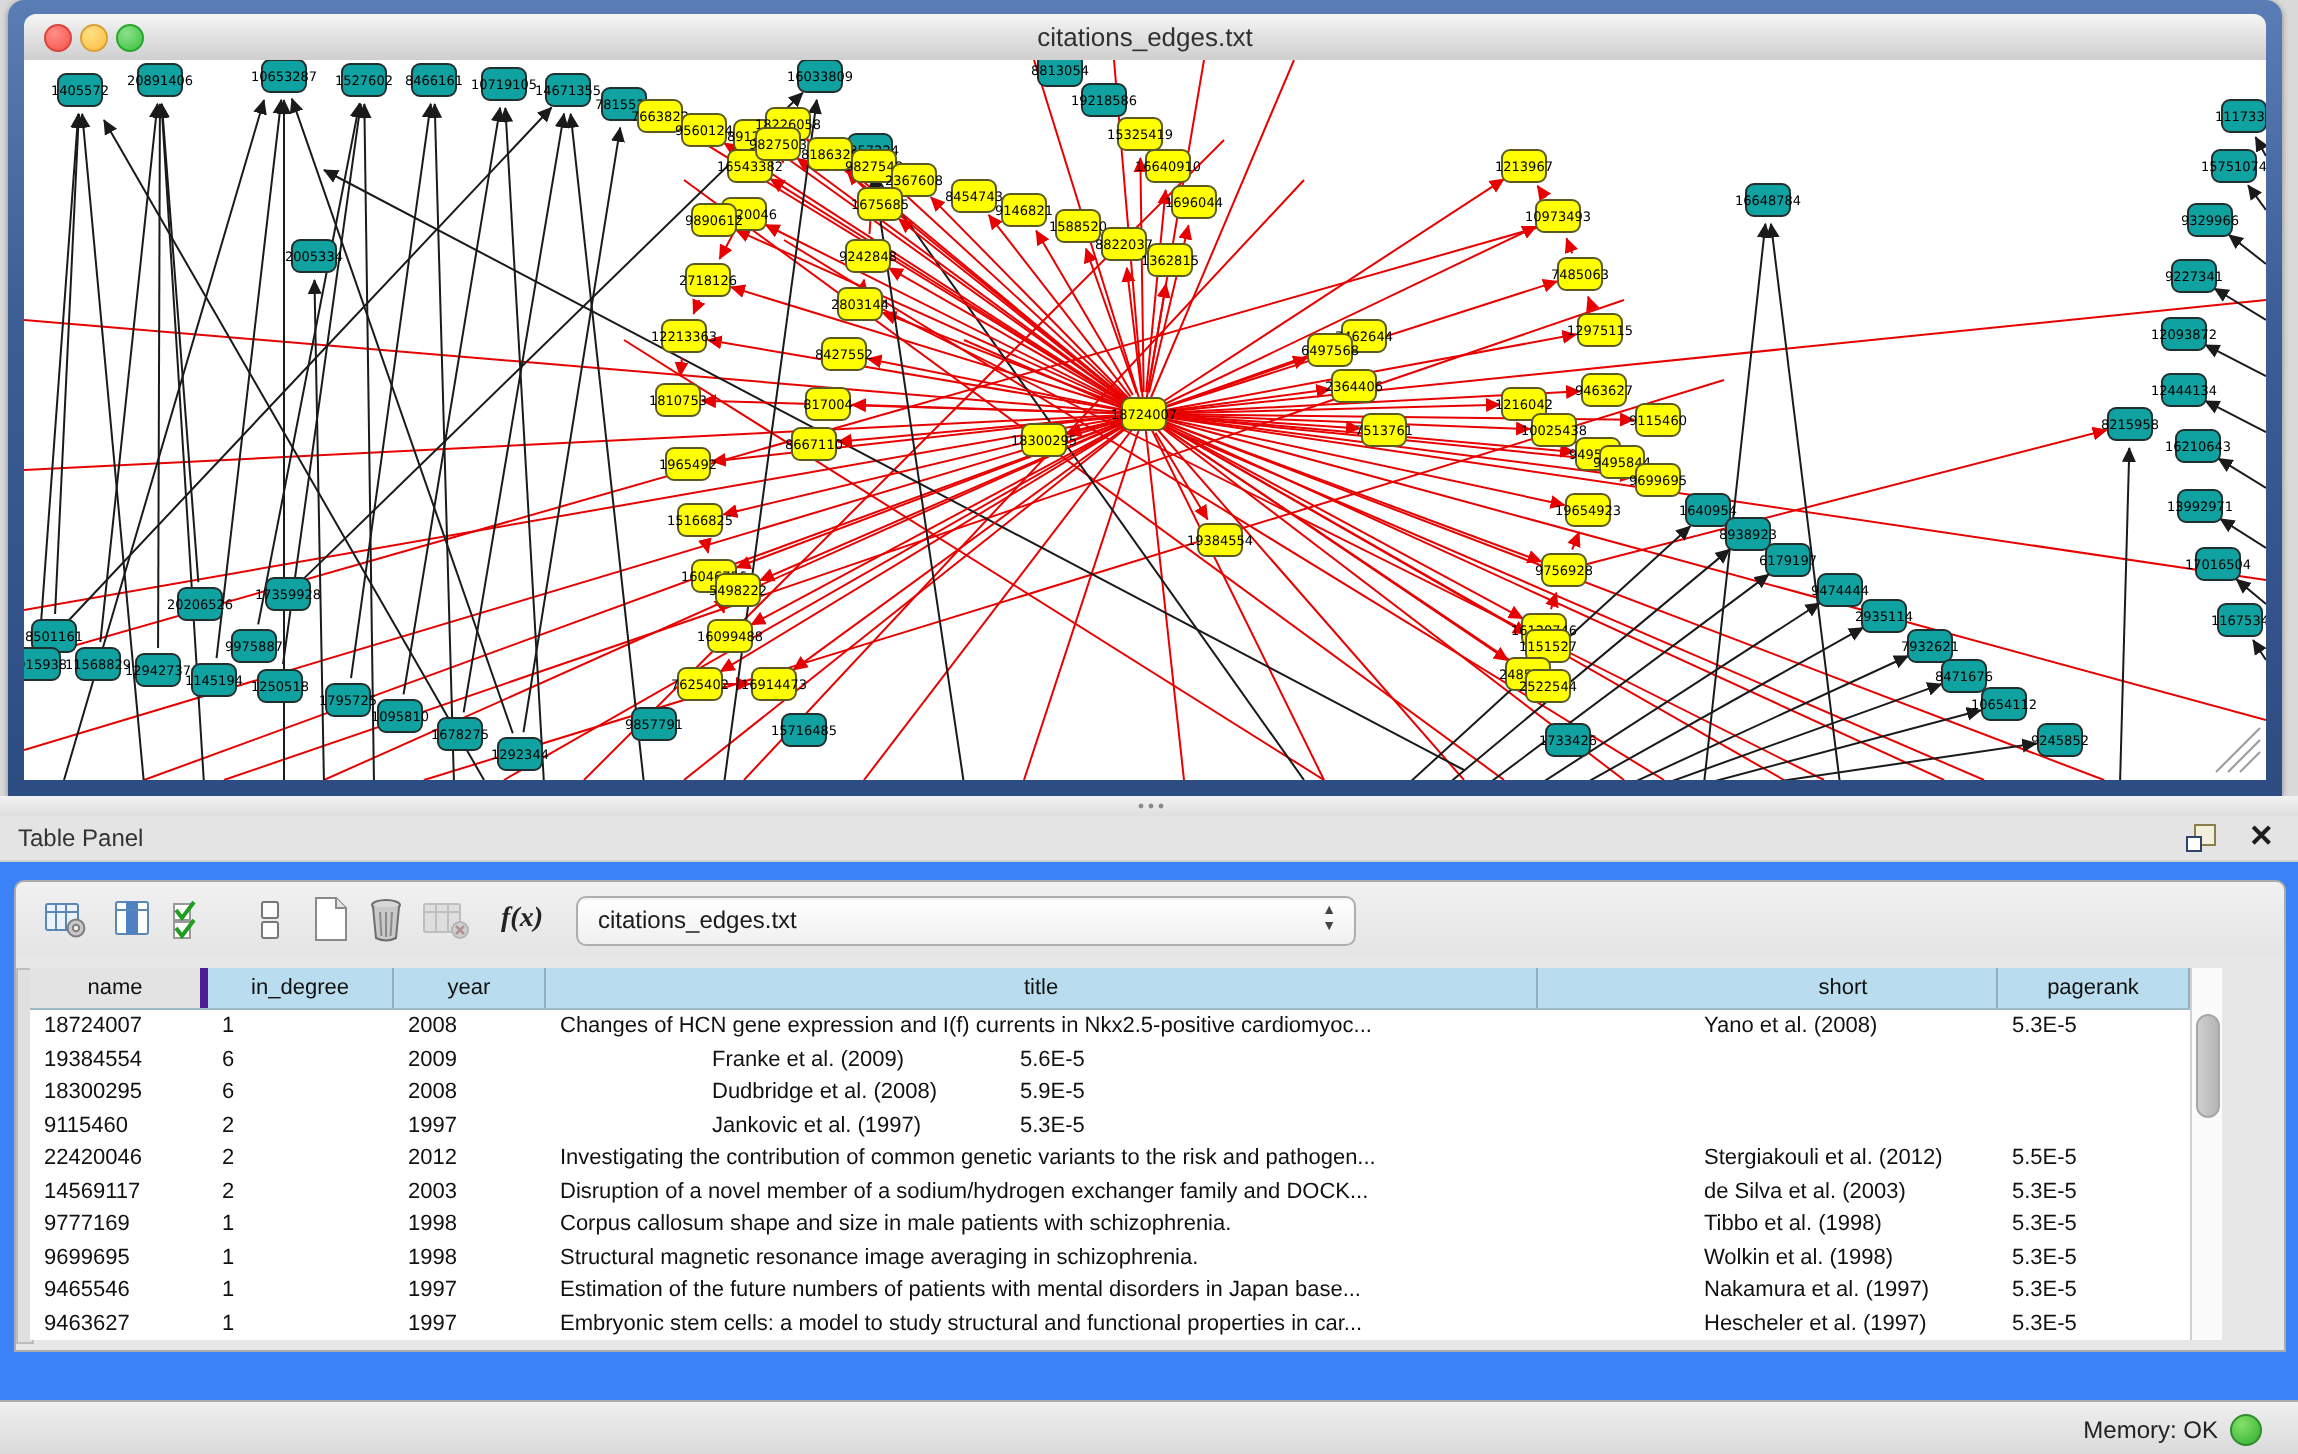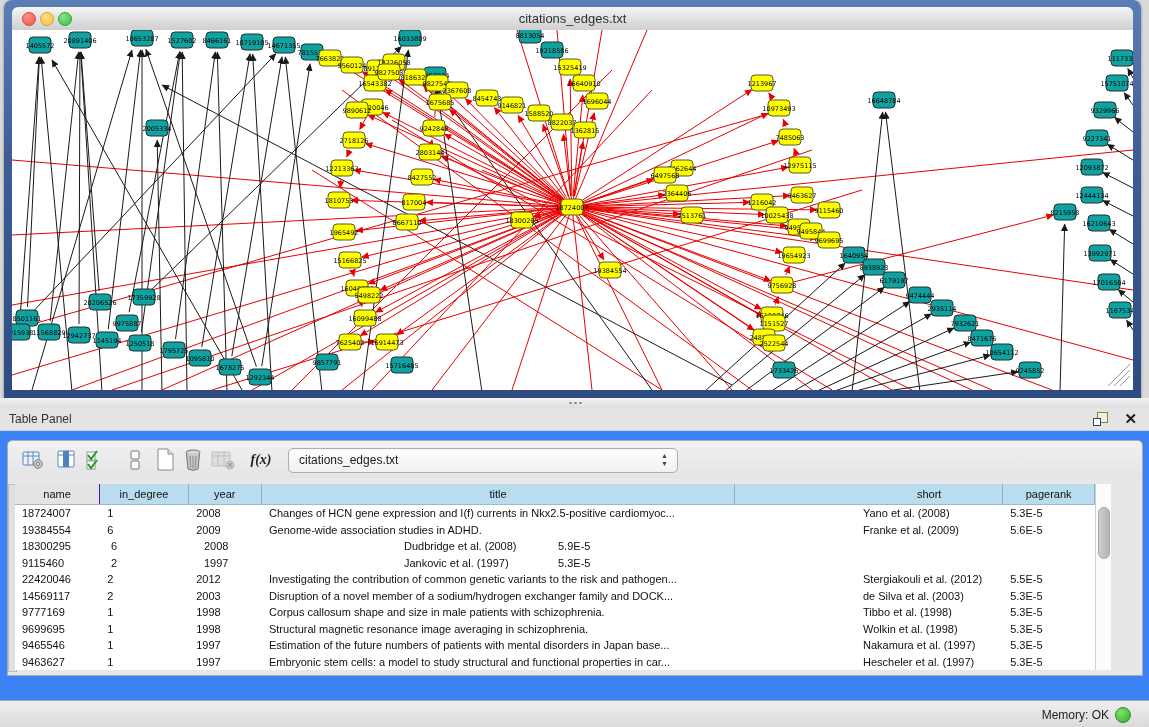--- a/index.html
+++ b/index.html
@@ -51,25 +51,25 @@
     border:1px solid #aeaeae;border-radius:5px;box-shadow:inset 0 1px 1px rgba(0,0,0,.05);}
   .combo-text{position:absolute;left:10px;top:4px;font-size:12px;color:#1a1a1a;}
   .combo-steppers{position:absolute;right:9px;top:3px;font-size:7px;color:#444;line-height:8px;text-align:center;}
   .tp-tablebox{position:absolute;left:7px;top:47px;width:1134px;height:197px;background:#e7e7e7;
     border:1px solid #ababab;border-top:none;}
   .gutter{position:absolute;left:0;top:6px;width:7px;height:186px;background:#e0e0e0;border:1px solid #bdbdbd;}
   .data-table{position:absolute;left:7px;top:6px;width:1080px;height:186px;background:#ffffff;font-size:11px;color:#111;}
   .t-head{display:flex;height:20px;background:#b9ddef;border-bottom:1px solid #9dbac8;}
   .t-head .hc{box-sizing:border-box;border-right:1px solid #93aebc;text-align:center;line-height:20px;
     overflow:hidden;white-space:nowrap;}
-  .t-head .hc.first{background:#e3e3e3;border-right:1px solid #4c1d95;}
+  .t-head .hc.first{background:#e3e3e3;border-right:4px solid #4c1d95;}
   .sort-glyph{font-size:9px;margin-right:2px;color:#1b3a4a;}
   .t-row{display:flex;height:16.5px;line-height:16.5px;}
   .t-row .tc{box-sizing:border-box;padding-left:7px;overflow:hidden;white-space:nowrap;}
-  .c0{width:89px;} .c1{width:93px;} .c2{width:76px;} .c3{width:496px;} .c4{width:76px;margin-top:28px;} .c5{width:154px;margin-left:48px;} .c6{width:96px;}
+  .c0{width:89px;} .c1{width:93px;} .c2{width:76px;} .c3{width:496px;} .c4{width:76px;margin-top:28px;} .c5{width:154px;} .c6{width:96px;}
   .vscroll{position:absolute;left:1087px;top:6px;width:15px;height:186px;background:#fbfbfb;border-left:1px solid #d0d0d0;}
   .vthumb{position:absolute;left:2px;top:23px;width:10px;height:50px;border-radius:6px;
     background:linear-gradient(90deg,#cfcfcf,#b4b4b4);border:1px solid #a8a8a8;}
   
   .seg{position:absolute;left:428px;top:244px;height:19px;display:flex;
     border:1px solid #9e9e9e;border-radius:4px;overflow:hidden;background:#fff;
     box-shadow:0 1px 0 rgba(255,255,255,.7);}
   .seg .seg-btn{height:19px;line-height:19px;font-size:12px;padding:0 14px;color:#1c1c1c;background:linear-gradient(180deg,#ffffff,#f1f1f1);border-right:1px solid #b5b5b5;}
   .seg .seg-btn.sel{background:linear-gradient(180deg,#8b8b8b,#6f6f6f);color:#efefef;border-right:1px solid #5f5f5f;}
   .seg .seg-btn:last-child{border-right:none;}
@@ -585,21 +585,20 @@
             <div class="tc c2">2008</div>
             <div class="tc c3">Changes of HCN gene expression and I(f) currents in Nkx2.5-positive cardiomyoc...</div>
             <div class="tc c4">49</div>
             <div class="tc c5">Yano et al. (2008)</div>
             <div class="tc c6">5.3E-5</div>
           </div>
           <div class="t-row">
             <div class="tc c0">19384554</div>
             <div class="tc c1">6</div>
             <div class="tc c2">2009</div>
-            <div class="tc c3">Genome-wide association studies in ADHD.</div>
             <div class="tc c4">0</div>
             <div class="tc c5">Franke et al. (2009)</div>
             <div class="tc c6">5.6E-5</div>
           </div>
           <div class="t-row">
             <div class="tc c0">18300295</div>
             <div class="tc c1">6</div>
             <div class="tc c2">2008</div>
             <div class="tc c4">0</div>
             <div class="tc c5">Dudbridge et al. (2008)</div>

